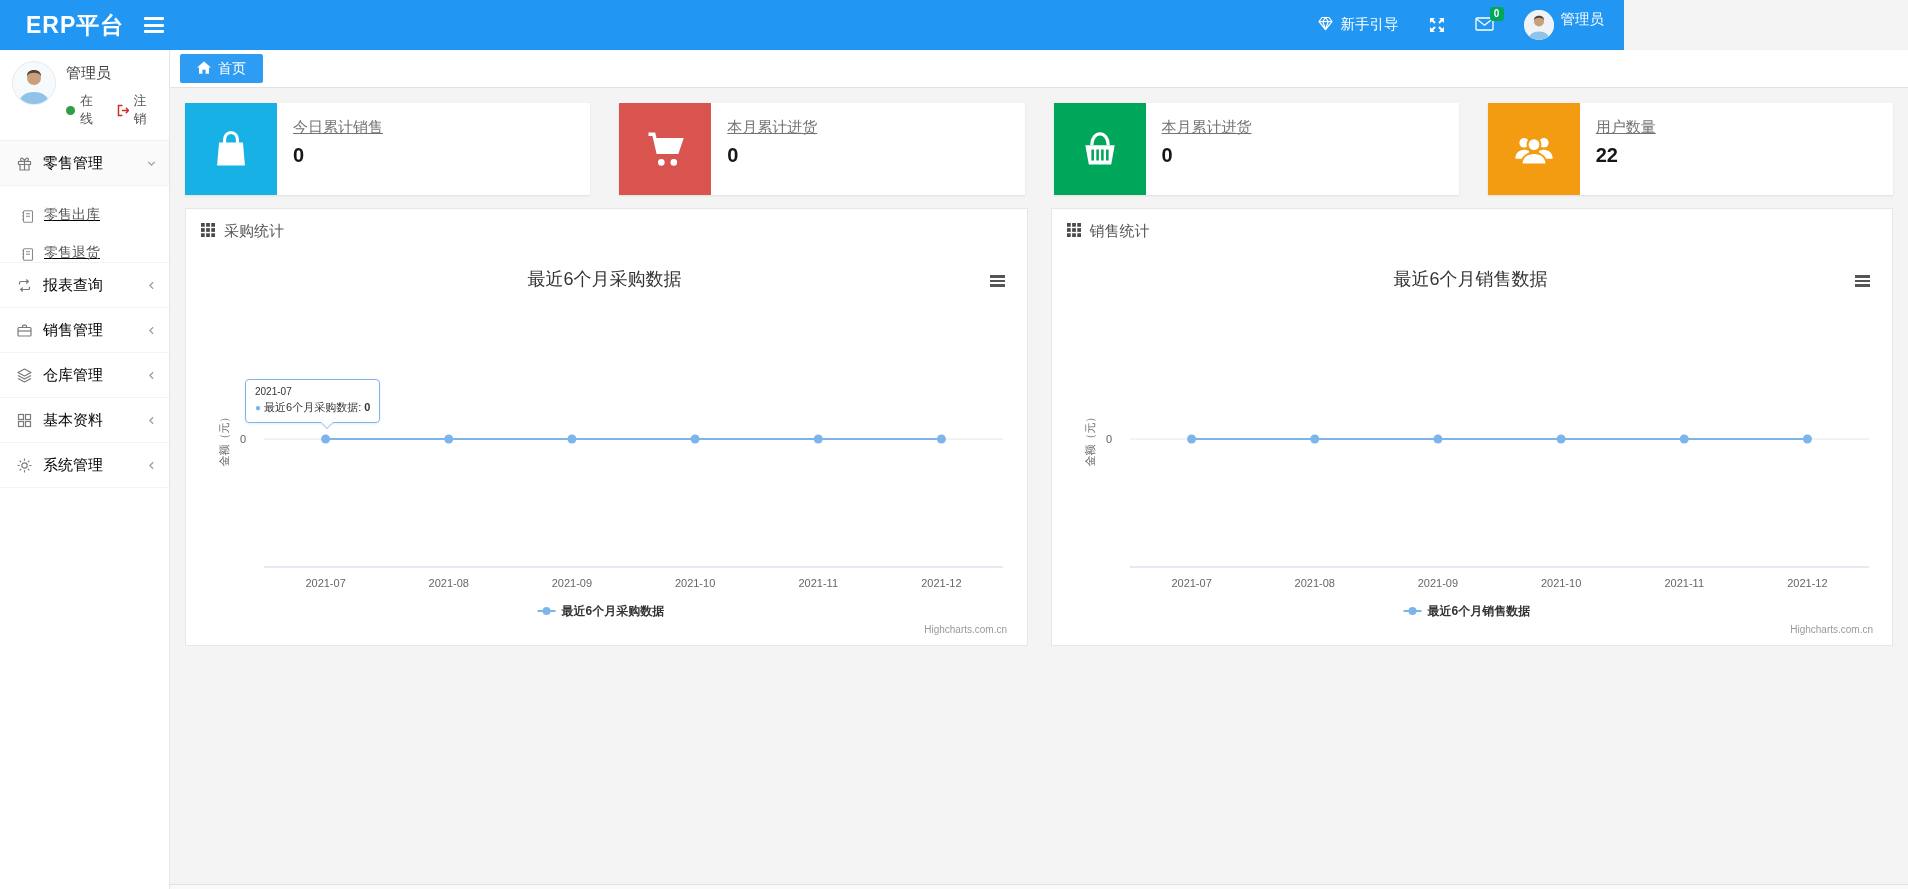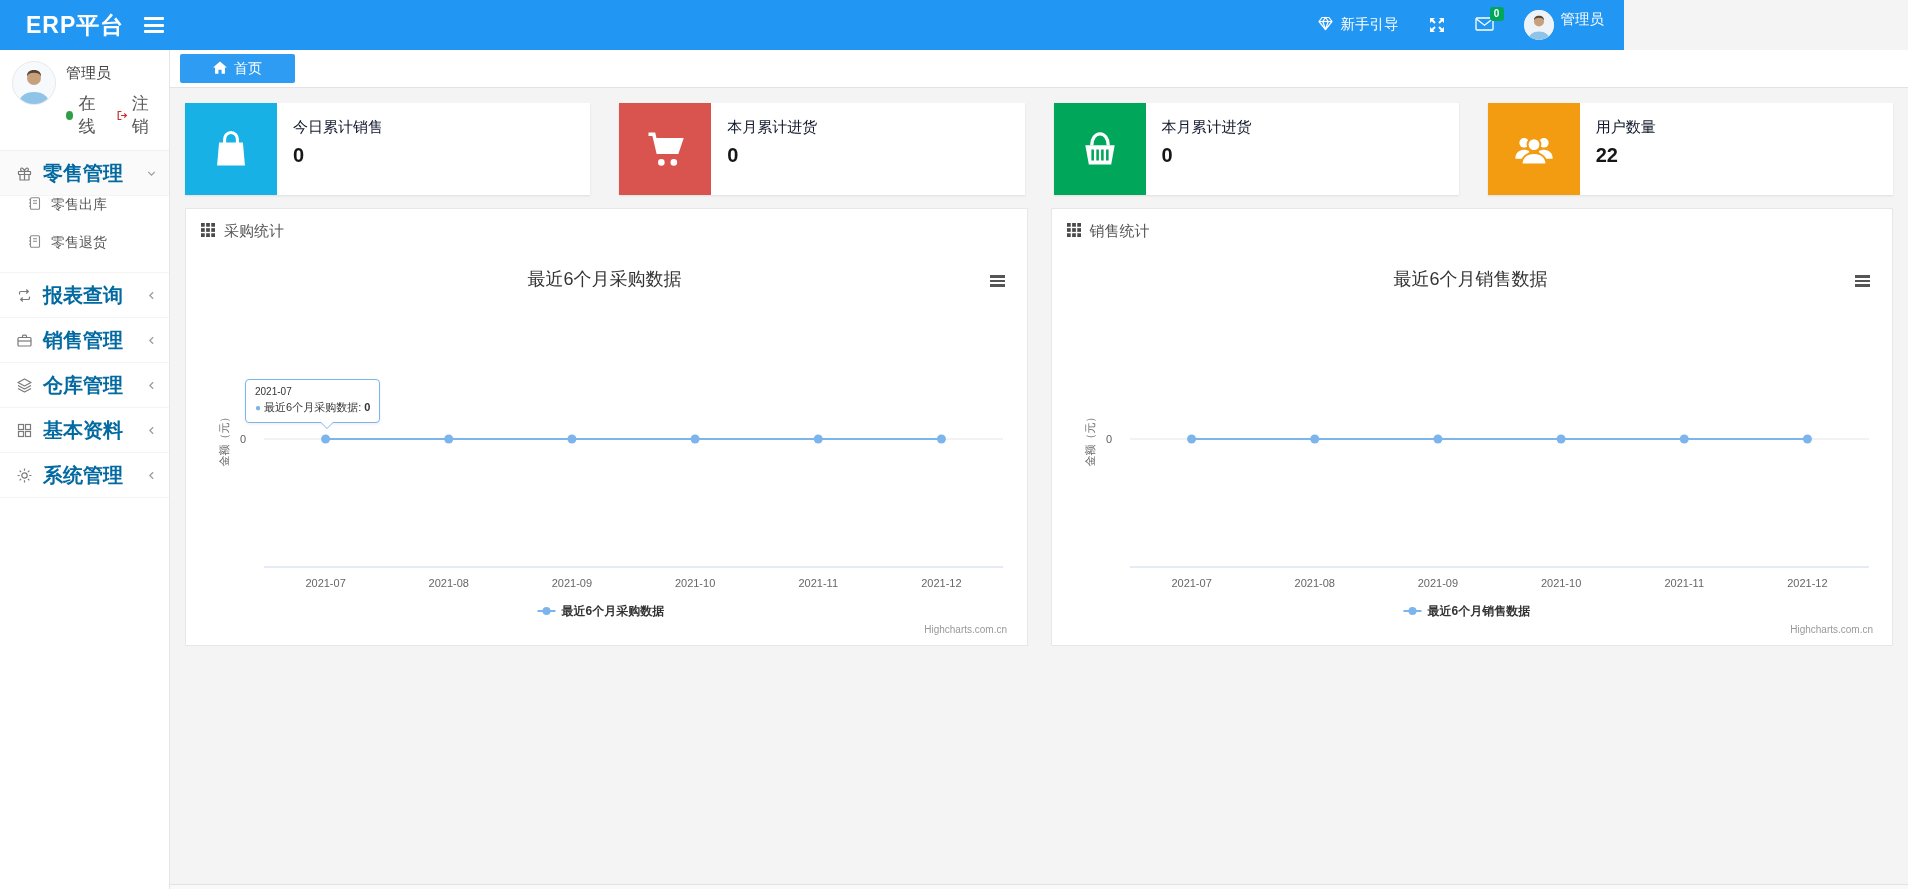--- a/index.html
+++ b/index.html
@@ -14,46 +14,46 @@
   .nav-item { display:flex; align-items:flex-start; gap:7px; cursor:pointer; }
   .mail-wrap { position:relative; cursor:pointer; }
   .mail-badge { position:absolute; top:-9px; right:-10px; background:#00a65a; color:#fff; font-size:10px; line-height:14px; height:14px; min-width:14px; text-align:center; padding:0 3px; border-radius:3px; font-weight:bold; }
   .nav-avatar { width:30px; height:30px; border-radius:50%; background:#eef3f7; overflow:hidden; }
 
   
   .sidebar { position:absolute; top:50px; left:0; width:170px; bottom:0; background:#fff; border-right:1px solid #e5e5e5; z-index:20; }
   .user-panel { display:flex; gap:10px; padding:11px 10px 12px 12px; border-bottom:1px solid #f0f0f0; }
   .user-avatar { width:44px; height:44px; border-radius:50%; background:#f5f8fa; border:1px solid #e9e9e9; overflow:hidden; flex:0 0 44px; }
   .user-name { font-size:15px; color:#444; margin-top:3px; }
-  .user-status { display:flex; align-items:center; gap:5px; margin-top:9px; font-size:17px; color:#555; }
+  .user-status { display:flex; align-items:center; gap:5px; margin-top:9px; font-size:13px; color:#555; }
   .dot { width:9px; height:9px; border-radius:50%; background:#2f9e44; display:inline-block; }
   .logout { display:flex; align-items:center; gap:4px; margin-left:6px; cursor:pointer; color:#555; }
 
   .menu-item { height:45px; display:flex; align-items:center; padding:0 13px 0 16px; border-bottom:1px solid #f4f4f4; cursor:pointer; background:#fff; }
   .menu-item.expanded { background:#fafafa; }
   .mi-icon { width:17px; height:17px; margin-right:10px; flex:0 0 17px; }
   .mi-icon svg, .smi-icon svg { display:block; }
-  .mi-label { flex:1; font-size:20px; color:#0369a1; font-weight:700; }
+  .mi-label { flex:1; font-size:15px; color:#000000; font-weight:400; }
   .chev { flex:0 0 9px; }
-  .submenu-item { height:38px; display:flex; align-items:flex-start; padding-left:27px; cursor:pointer; background:#fff; }
+  .submenu-item { height:38px; display:flex; align-items:flex-end; padding-left:20px; cursor:pointer; background:#fff;text-decoration:underline; }
   .smi-icon { width:15px; height:15px; margin-right:9px; }
   .smi-label { font-size:14px; color:#555; }
   .submenu { border-bottom:1px solid #f4f4f4; }
 
   
   .tabbar { position:absolute; left:170px; top:50px; width:1738px; height:38px; background:#fff; border-bottom:1px solid #e3e3e3; display:flex; align-items:center; padding-left:10px; z-index:10; }
-  .tab-active { height:29px; background:#2e9cf2; color:#fff; font-size:14px; display:flex; align-items:center; gap:7px; padding:0 33px; border-radius:2px; cursor:pointer; }
+  .tab-active { height:29px; background:#2e9cf2; color:#fff; font-size:14px; display:flex; align-items:center; gap:7px; padding:0 17px; border-radius:2px; cursor:pointer; }
 
   
   .content { position:absolute; left:170px; top:88px; width:1738px; bottom:0; background:#f4f4f4; padding:15px 15px 0 15px; }
   .cards { display:flex; gap:29px; }
   .card { flex:1; height:92px; background:#fff; display:flex; box-shadow:0 1px 2px rgba(0,0,0,0.09); }
   .card-icon { width:92px; height:92px; display:flex; align-items:center; justify-content:center; flex:0 0 92px; }
   .card-body { padding:15px 16px 0; }
-  .card-title { font-size:15px; color:#0f172a; }
+  .card-title { font-size:15px; color:#737373;text-decoration:underline; }
   .card-value { font-size:20px; font-weight:bold; color:#161616; margin-top:7px; }
 
   .panels { display:flex; gap:23px; margin-top:13px; }
   .panel { flex:1; height:438px; background:#fff; border:1px solid #e7e7e7; position:relative; }
   .panel-header { height:44px; display:flex; align-items:center; gap:9px; padding:0 15px; font-size:15px; color:#565656; }
   .chart-wrap { position:relative; height:388px; margin:0 8px; }
   .export-btn { position:absolute; top:22px; right:14px; width:15px; cursor:pointer; }
   .export-btn i { display:block; height:2.5px; background:#555; margin-bottom:2px; }
 
   

